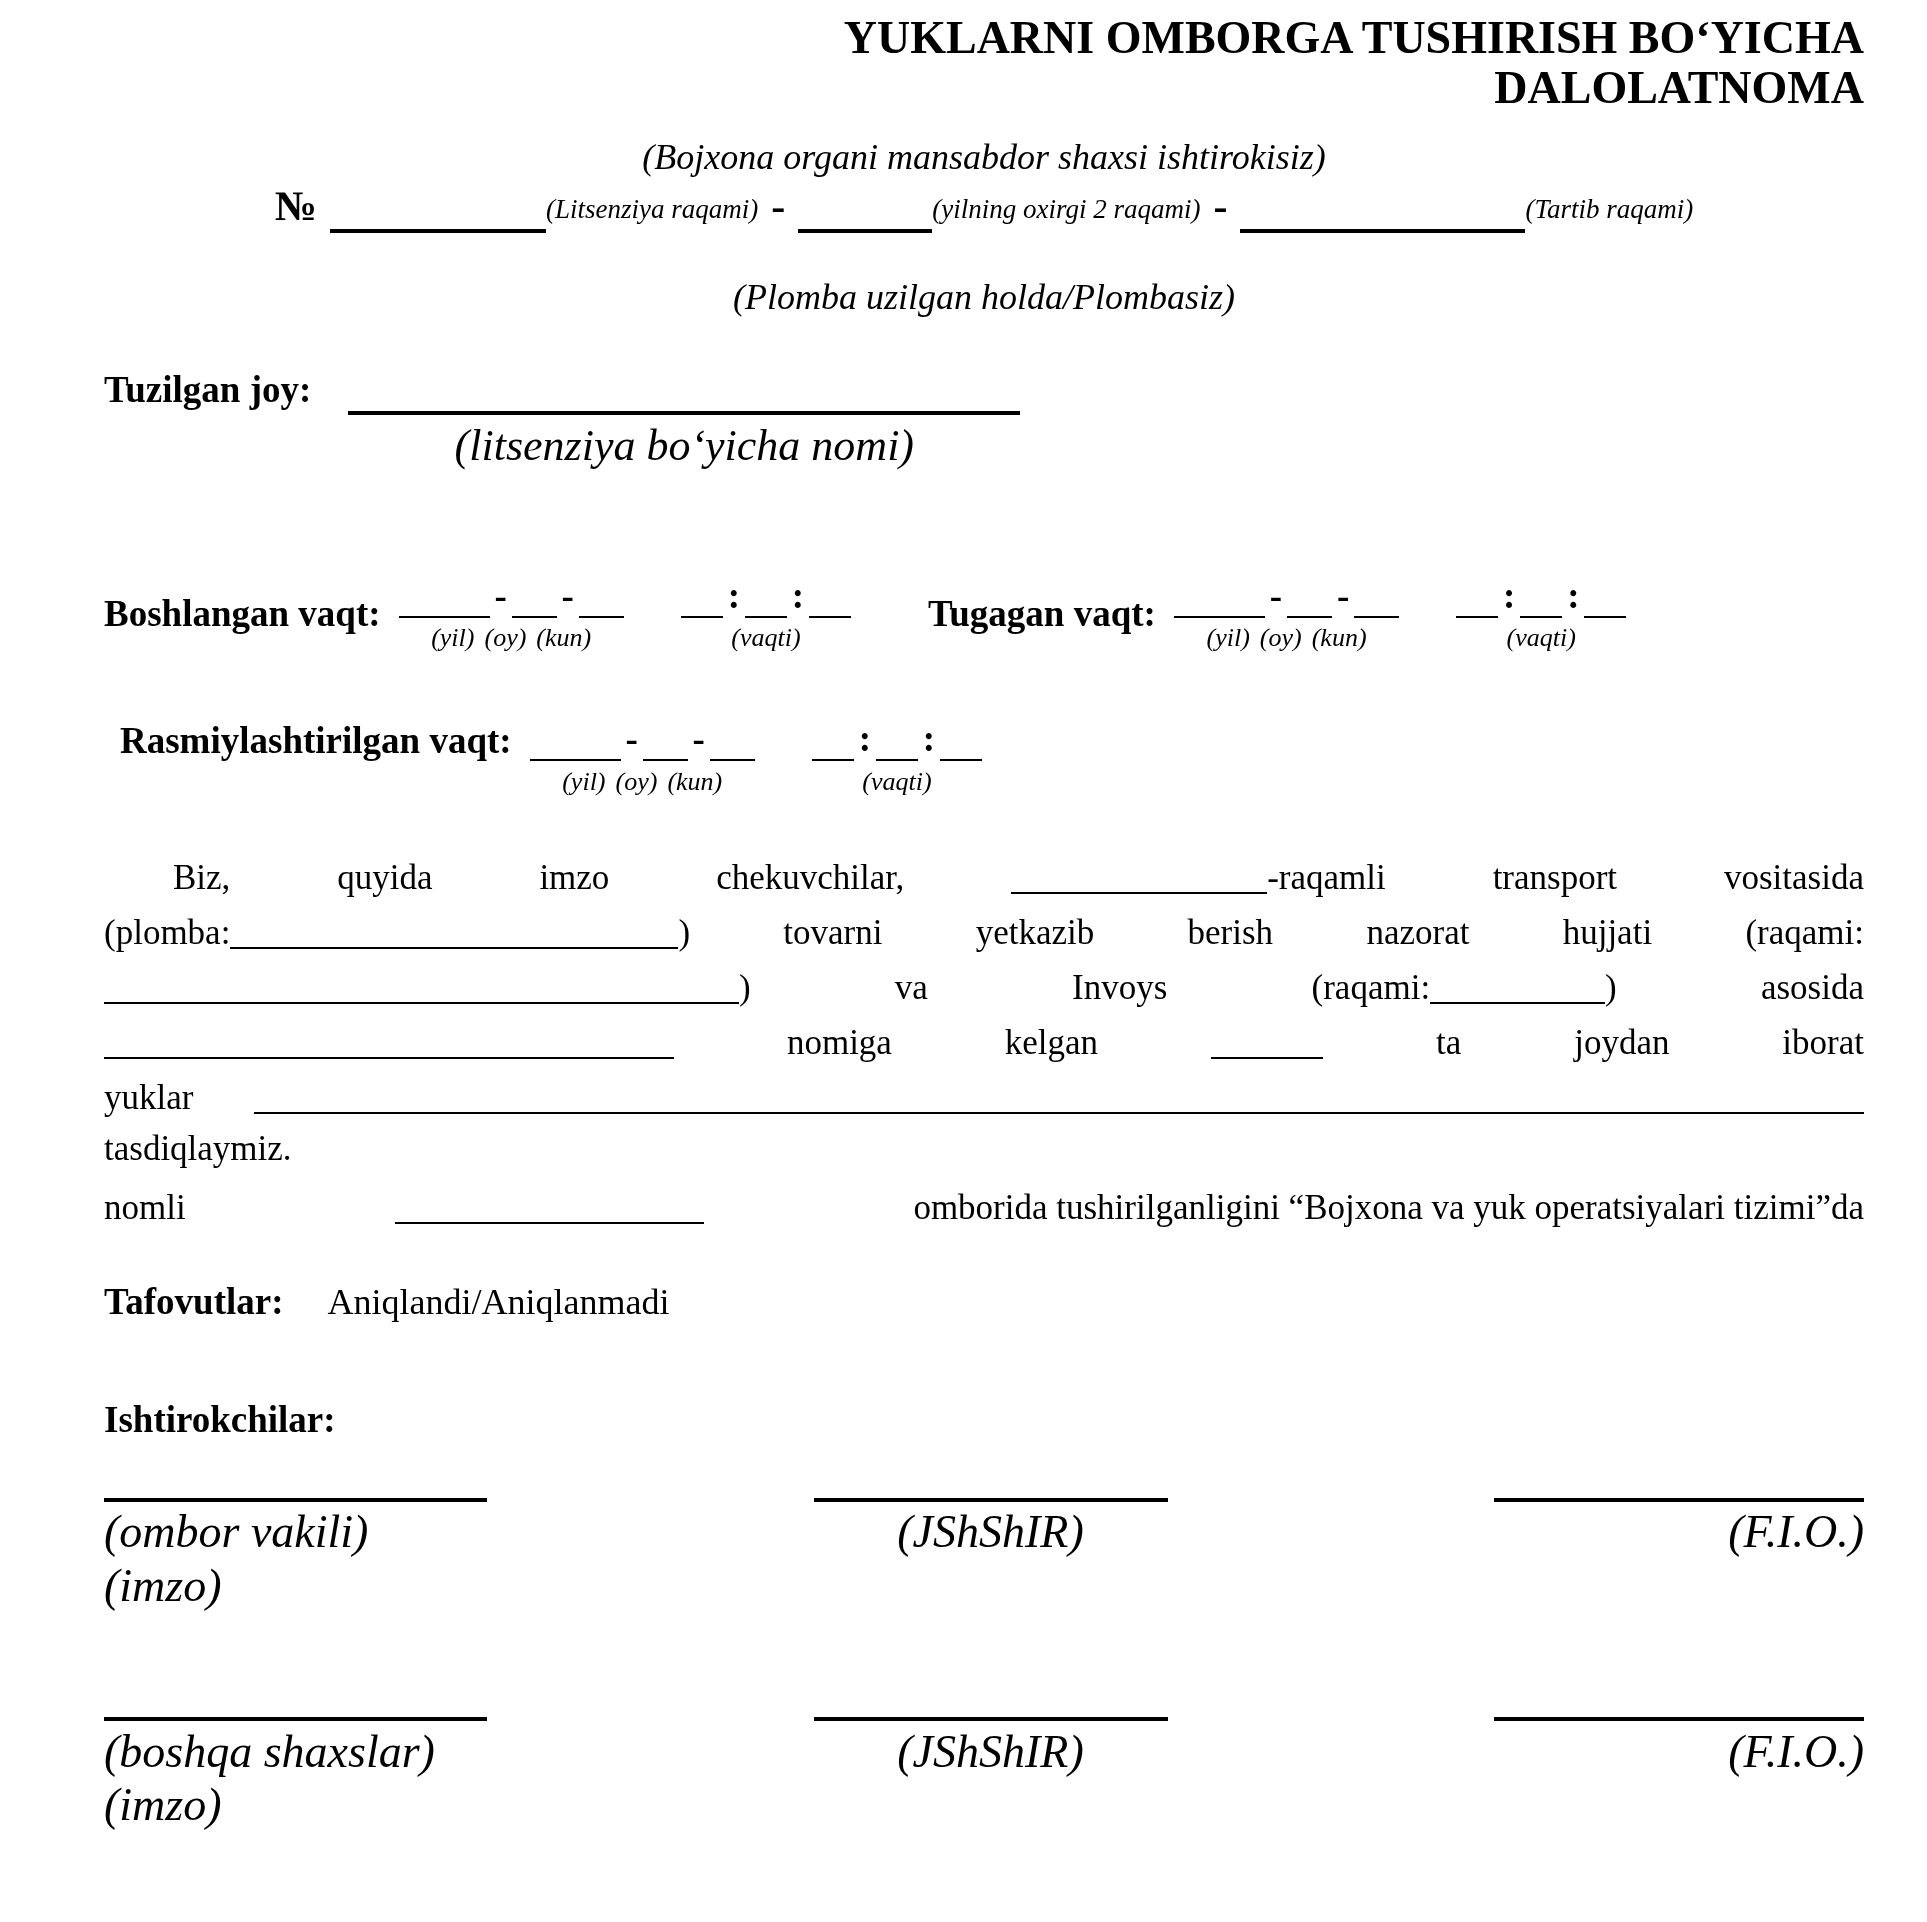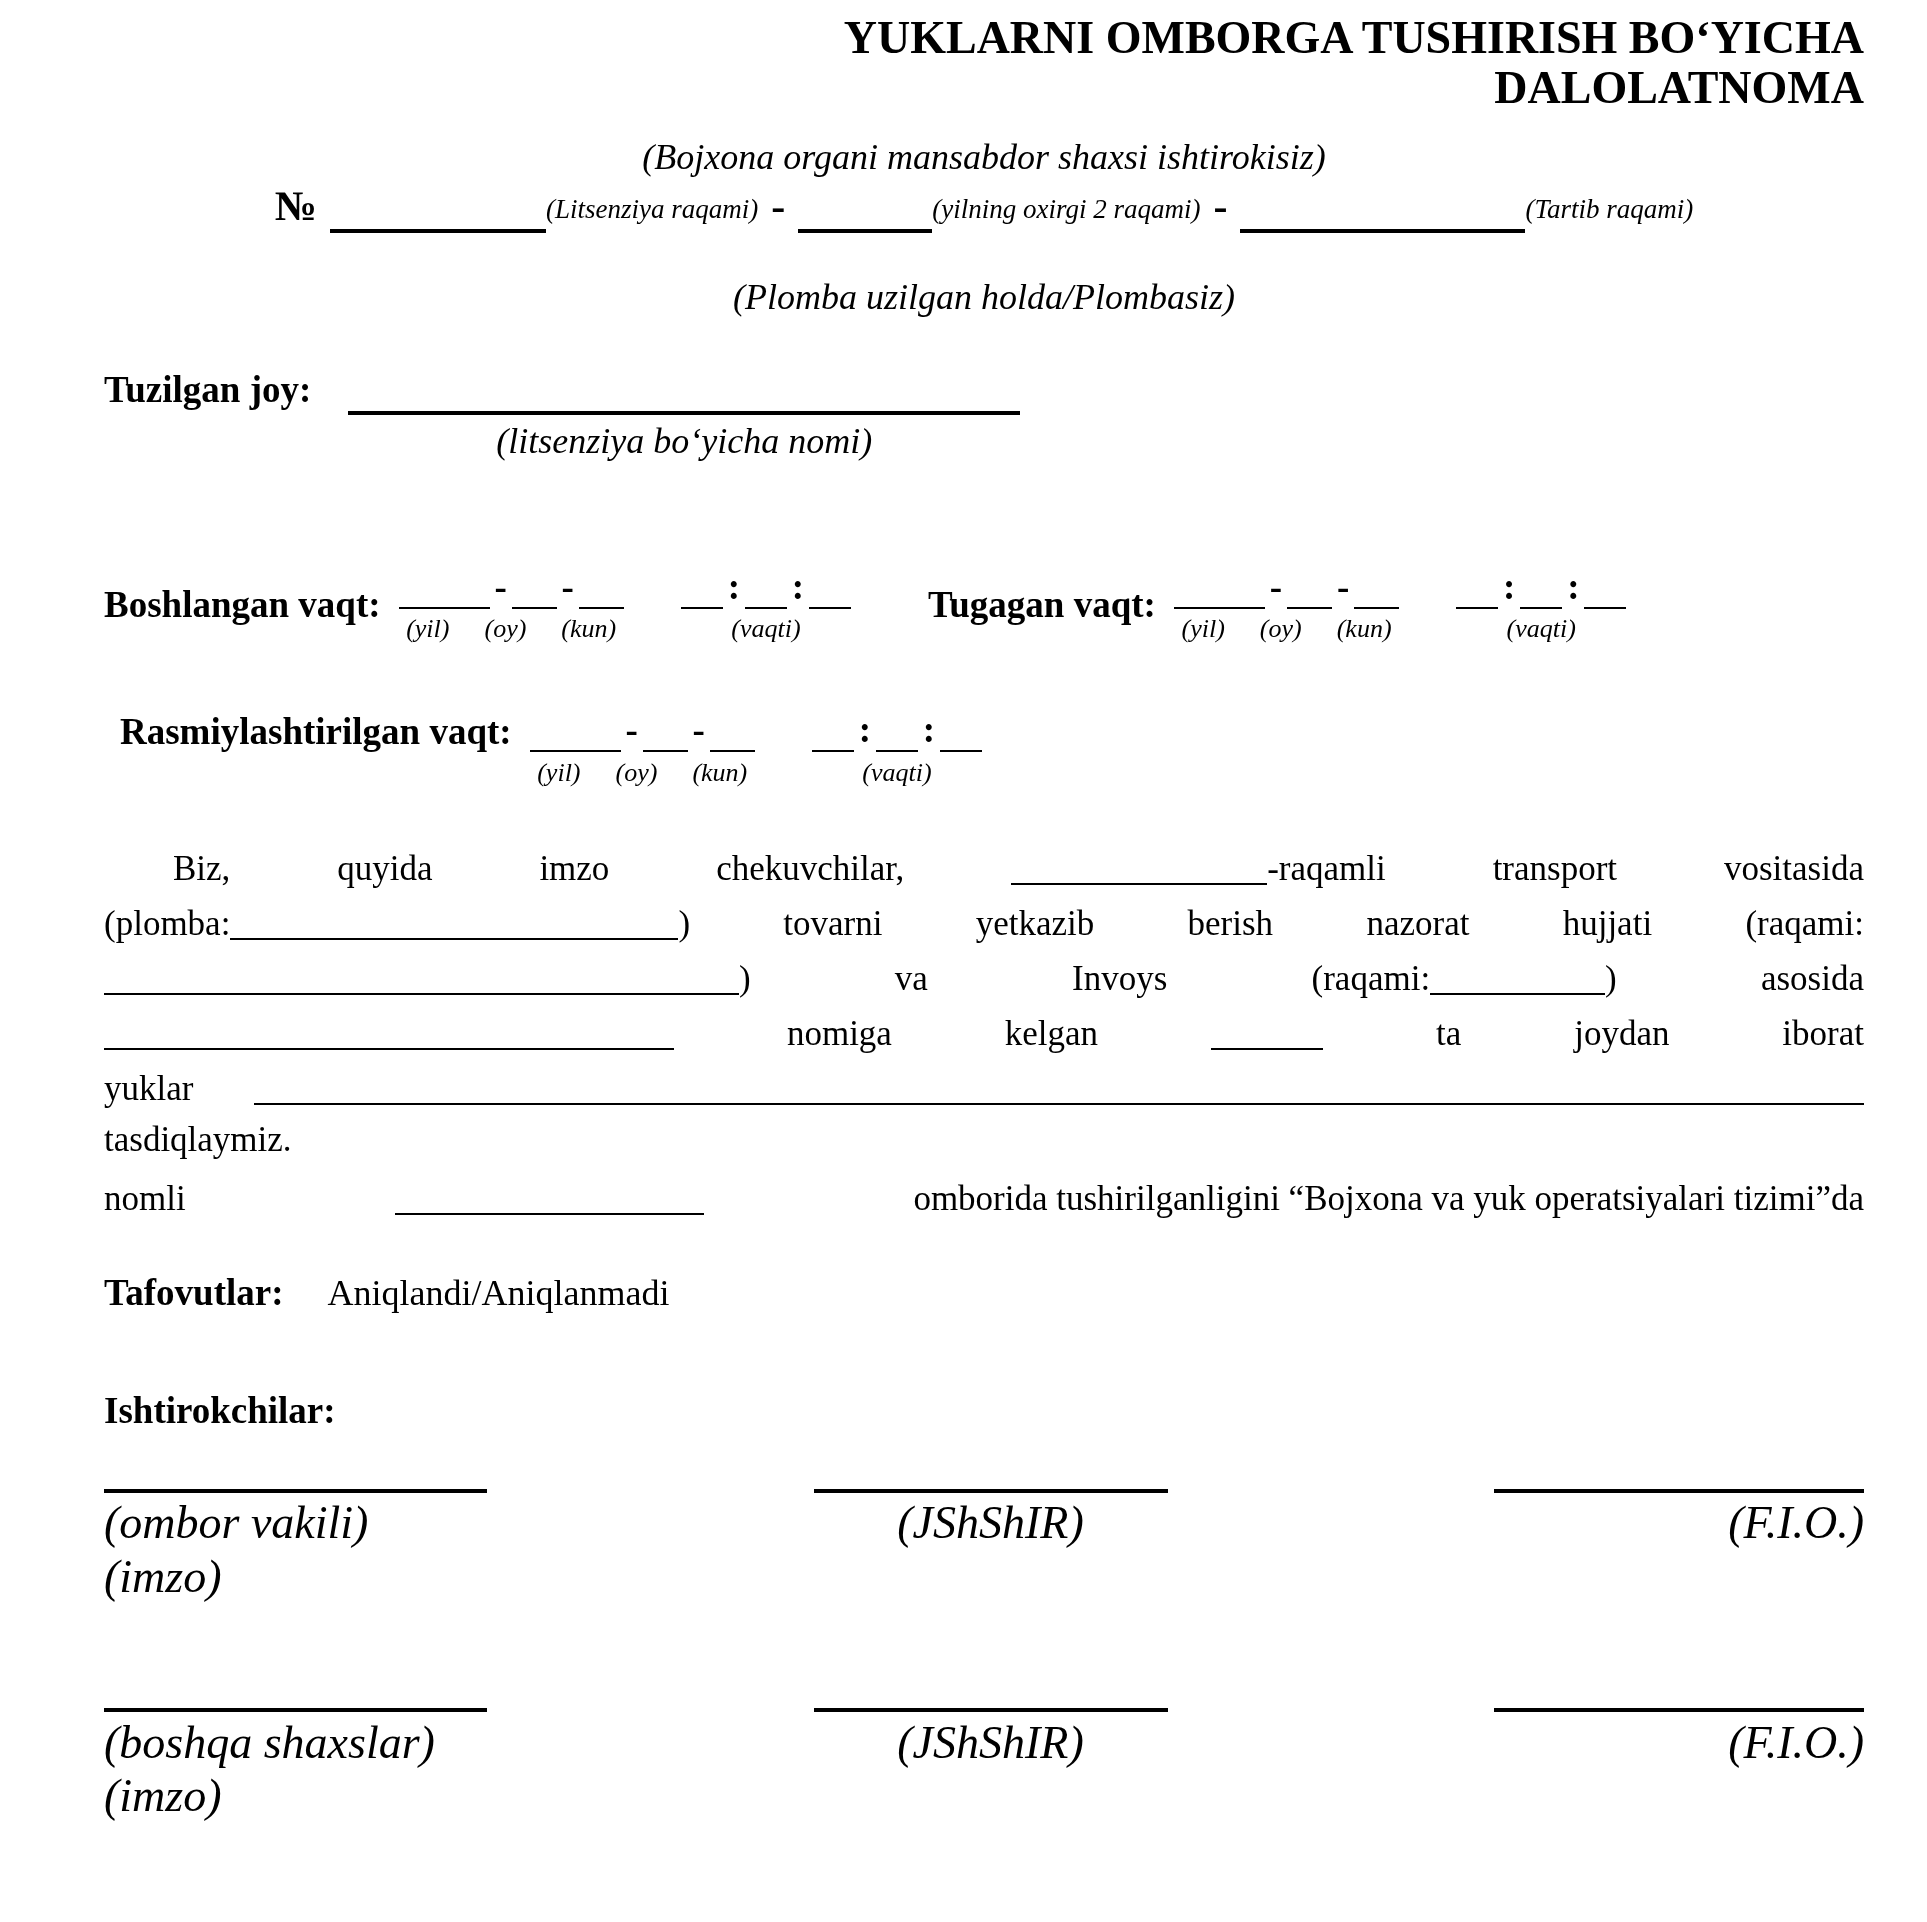--- a/index.html
+++ b/index.html
@@ -25,31 +25,31 @@
   .w-lic{width:216px;} .w-yr2{width:134px;} .w-ord{width:285px;}
   .num-hint{font-size:27px;font-style:italic;margin-top:8.1px;white-space:nowrap;}
 
   .seal-note{font-size:36px;font-style:italic;text-align:center;margin-top:46px;}
 
   
   .place-row{display:flex;align-items:flex-start;margin-top:49px;column-gap:37px;}
   .sec-label{font-size:37px;font-weight:bold;line-height:46px;white-space:nowrap;}
   .place-col{display:inline-flex;flex-direction:column;align-items:center;}
   .place-blank{width:672px;height:39px;}
-  .place-hint{font-size:36px;font-style:italic;margin-top:9.8px;white-space:nowrap;}
+  .place-hint{font-size:44px;font-style:italic;margin-top:9.8px;white-space:nowrap;}
 
   
   .times-row{display:flex;margin-top:104px;column-gap:77px;}
   .time-group{display:flex;align-items:center;column-gap:18px;}
   .dt{display:inline-flex;align-items:flex-start;column-gap:57px;}
   .dt-date,.dt-time{display:inline-flex;flex-direction:column;align-items:center;}
   .dt-row{display:inline-flex;align-items:flex-start;font-size:37px;font-weight:bold;line-height:42px;column-gap:4.9px;}
   .dt-row .blank{height:36px;}
   .w-yr{width:91px;} .w-sm{width:45px;} .w-t{width:42px;}
-  .dt-hints{display:flex;column-gap:35px;font-size:26px;font-style:italic;margin-top:6.5px;white-space:nowrap;}
+  .dt-hints{display:flex;column-gap:10px;font-size:26px;font-style:italic;margin-top:6.5px;white-space:nowrap;}
   .registered-row{display:flex;align-items:flex-start;margin-top:65px;column-gap:18px;margin-left:16px;}
 
   
   .statement{margin-top:57px;font-size:35px;}
   .s-line{height:55px;}
   .s-justify{display:flex;justify-content:space-between;align-items:baseline;}
   .s-indent{padding-left:69px;}
   .unit{white-space:nowrap;}
   .b-transport{width:256px;} .b-plomba{width:448px;} .b-doc{width:635px;}
   .b-invoys{width:175px;} .b-sender{width:570px;} .b-count{width:112px;}

